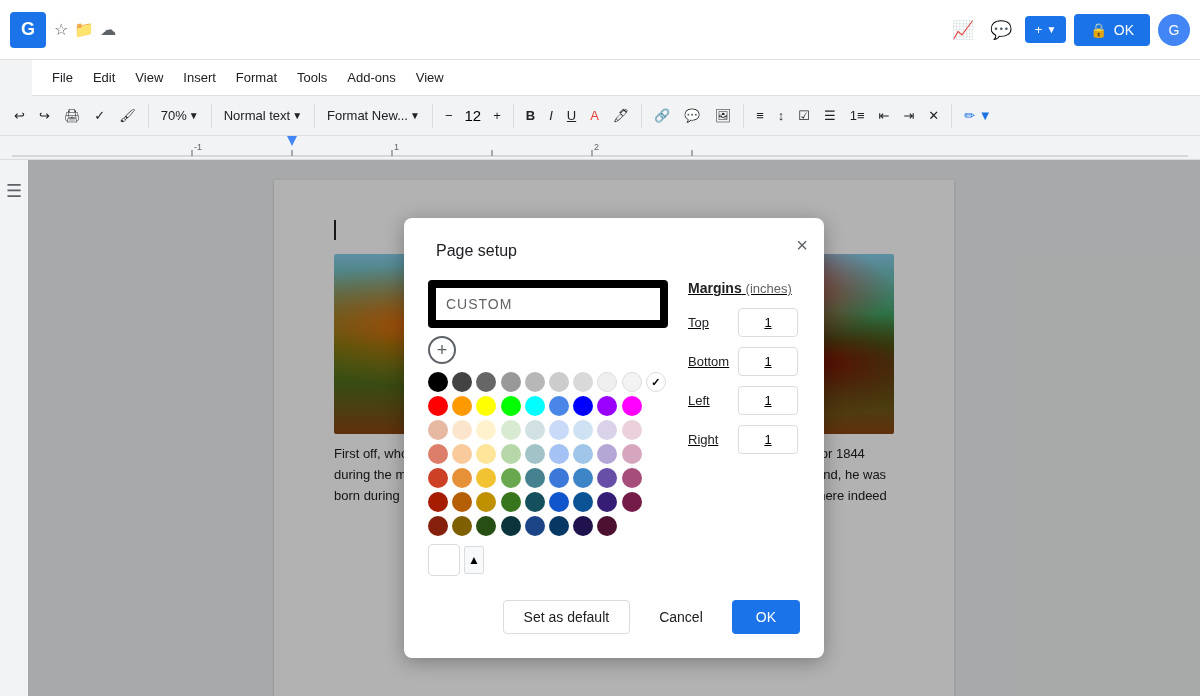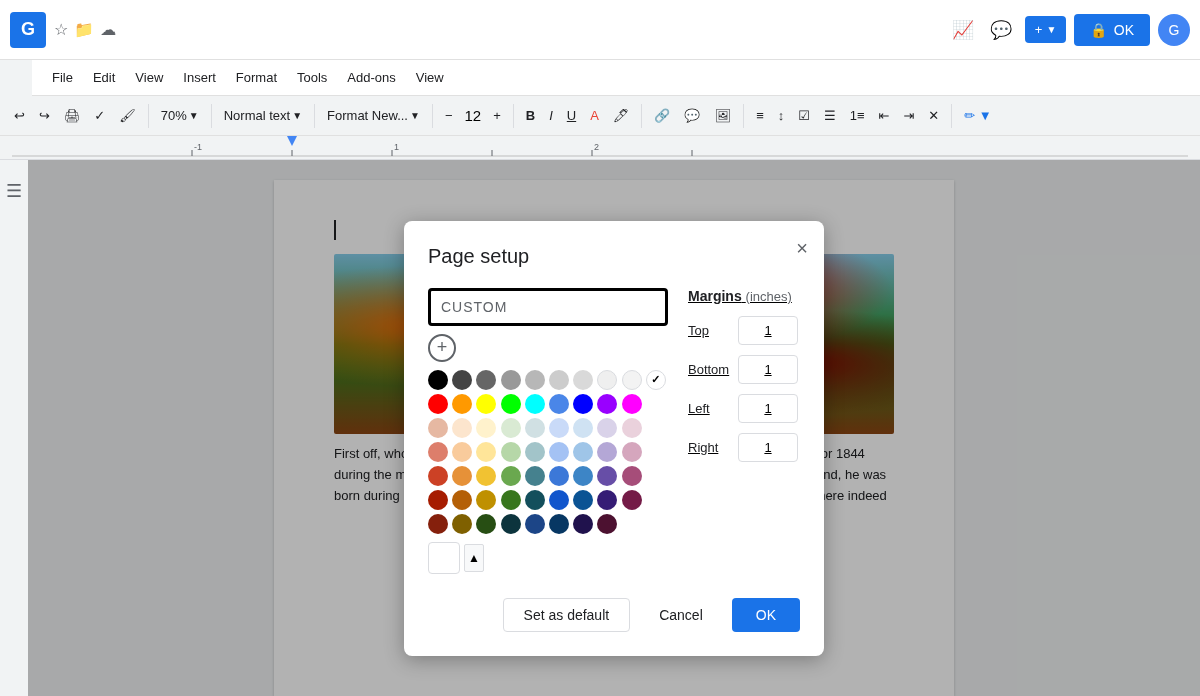--- a/index.html
+++ b/index.html
@@ -157,33 +157,33 @@
     }
     .dialog {
       background: white;
       border-radius: 8px;
       width: 420px;
       box-shadow: 0 4px 20px rgba(0,0,0,0.3);
       padding: 24px;
       position: relative;
     }
     .dialog-title {
-      font-size: 20px; color: #202124; font-weight: 400; margin-bottom: 20px;
+      font-size: 16px; color: #202124; font-weight: 400; margin-bottom: 20px; margin-left: 8px;
     }
     .dialog-close {
       position: absolute; top: 16px; right: 16px;
       background: none; border: none; font-size: 20px; cursor: pointer; color: #5f6368;
     }
     .dialog-body { display: flex; gap: 20px; }
     .color-panel { flex: 0 0 240px; }
     .color-input-wrapper {
       position: relative; margin-bottom: 8px;
     }
     .color-input {
-      width: 100%; border: 3px solid #000000; border-radius: 4px;
+      width: 100%; border: 8px solid #000000; border-radius: 4px;
       padding: 8px 10px; font-size: 14px; color: #5f6368; outline: none;
       letter-spacing: 1px; font-weight: 500;
     }
     .add-color-btn {
       width: 28px; height: 28px; border-radius: 50%; border: 2px solid #5f6368;
       background: none; cursor: pointer; display: flex; align-items: center; justify-content: center;
       font-size: 18px; color: #5f6368; margin-bottom: 8px;
     }
     .color-grid {
       display: grid;

